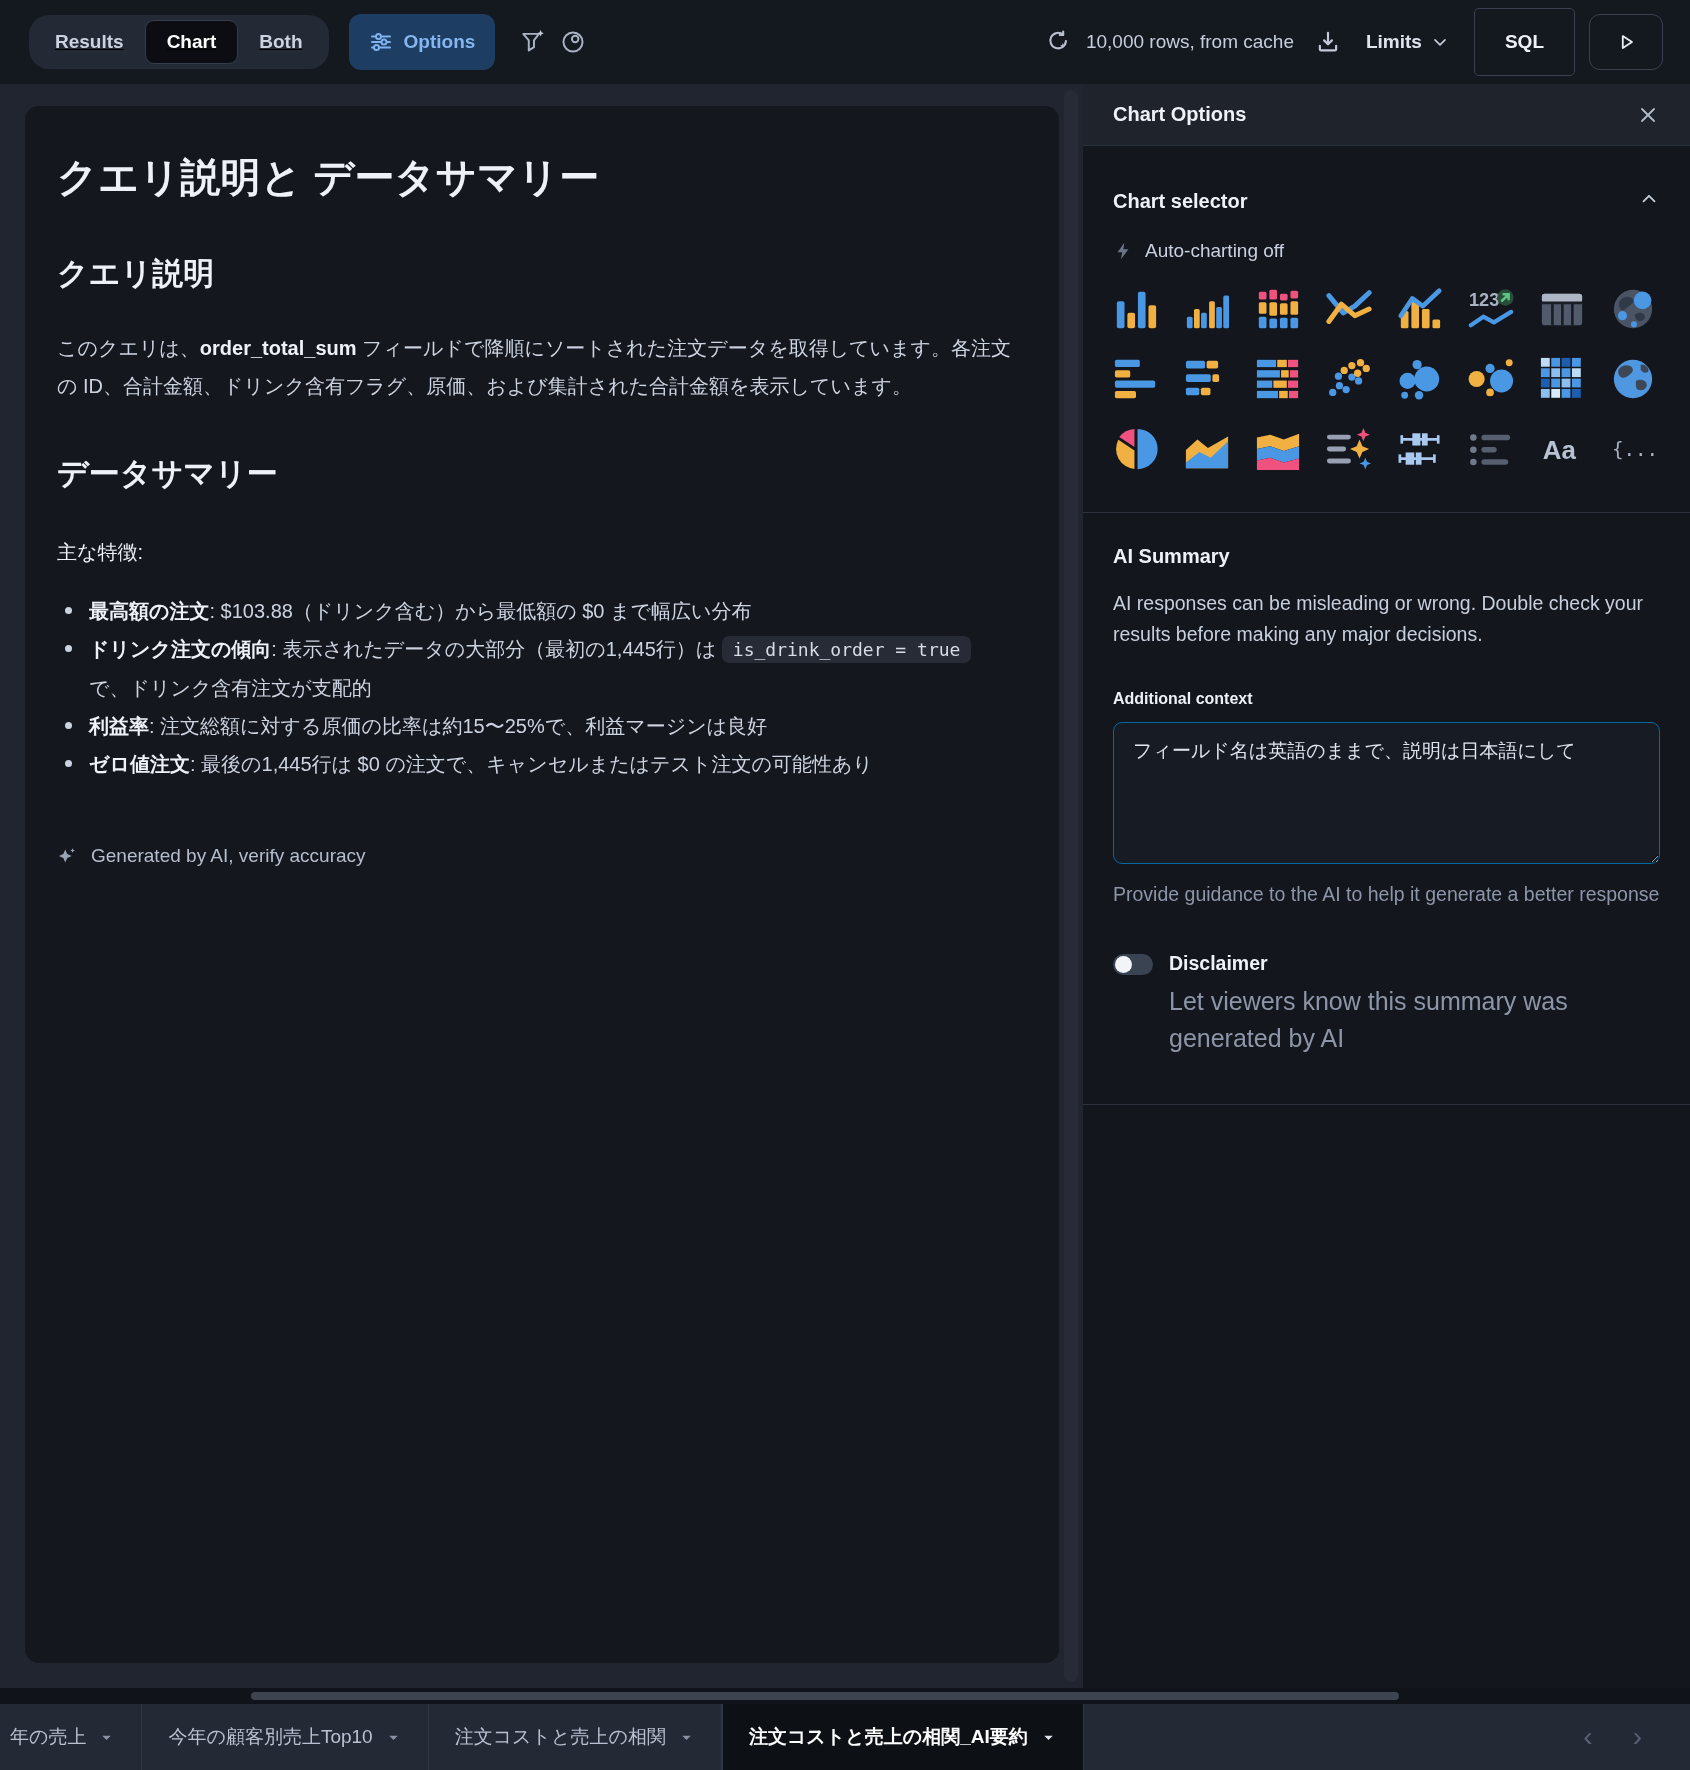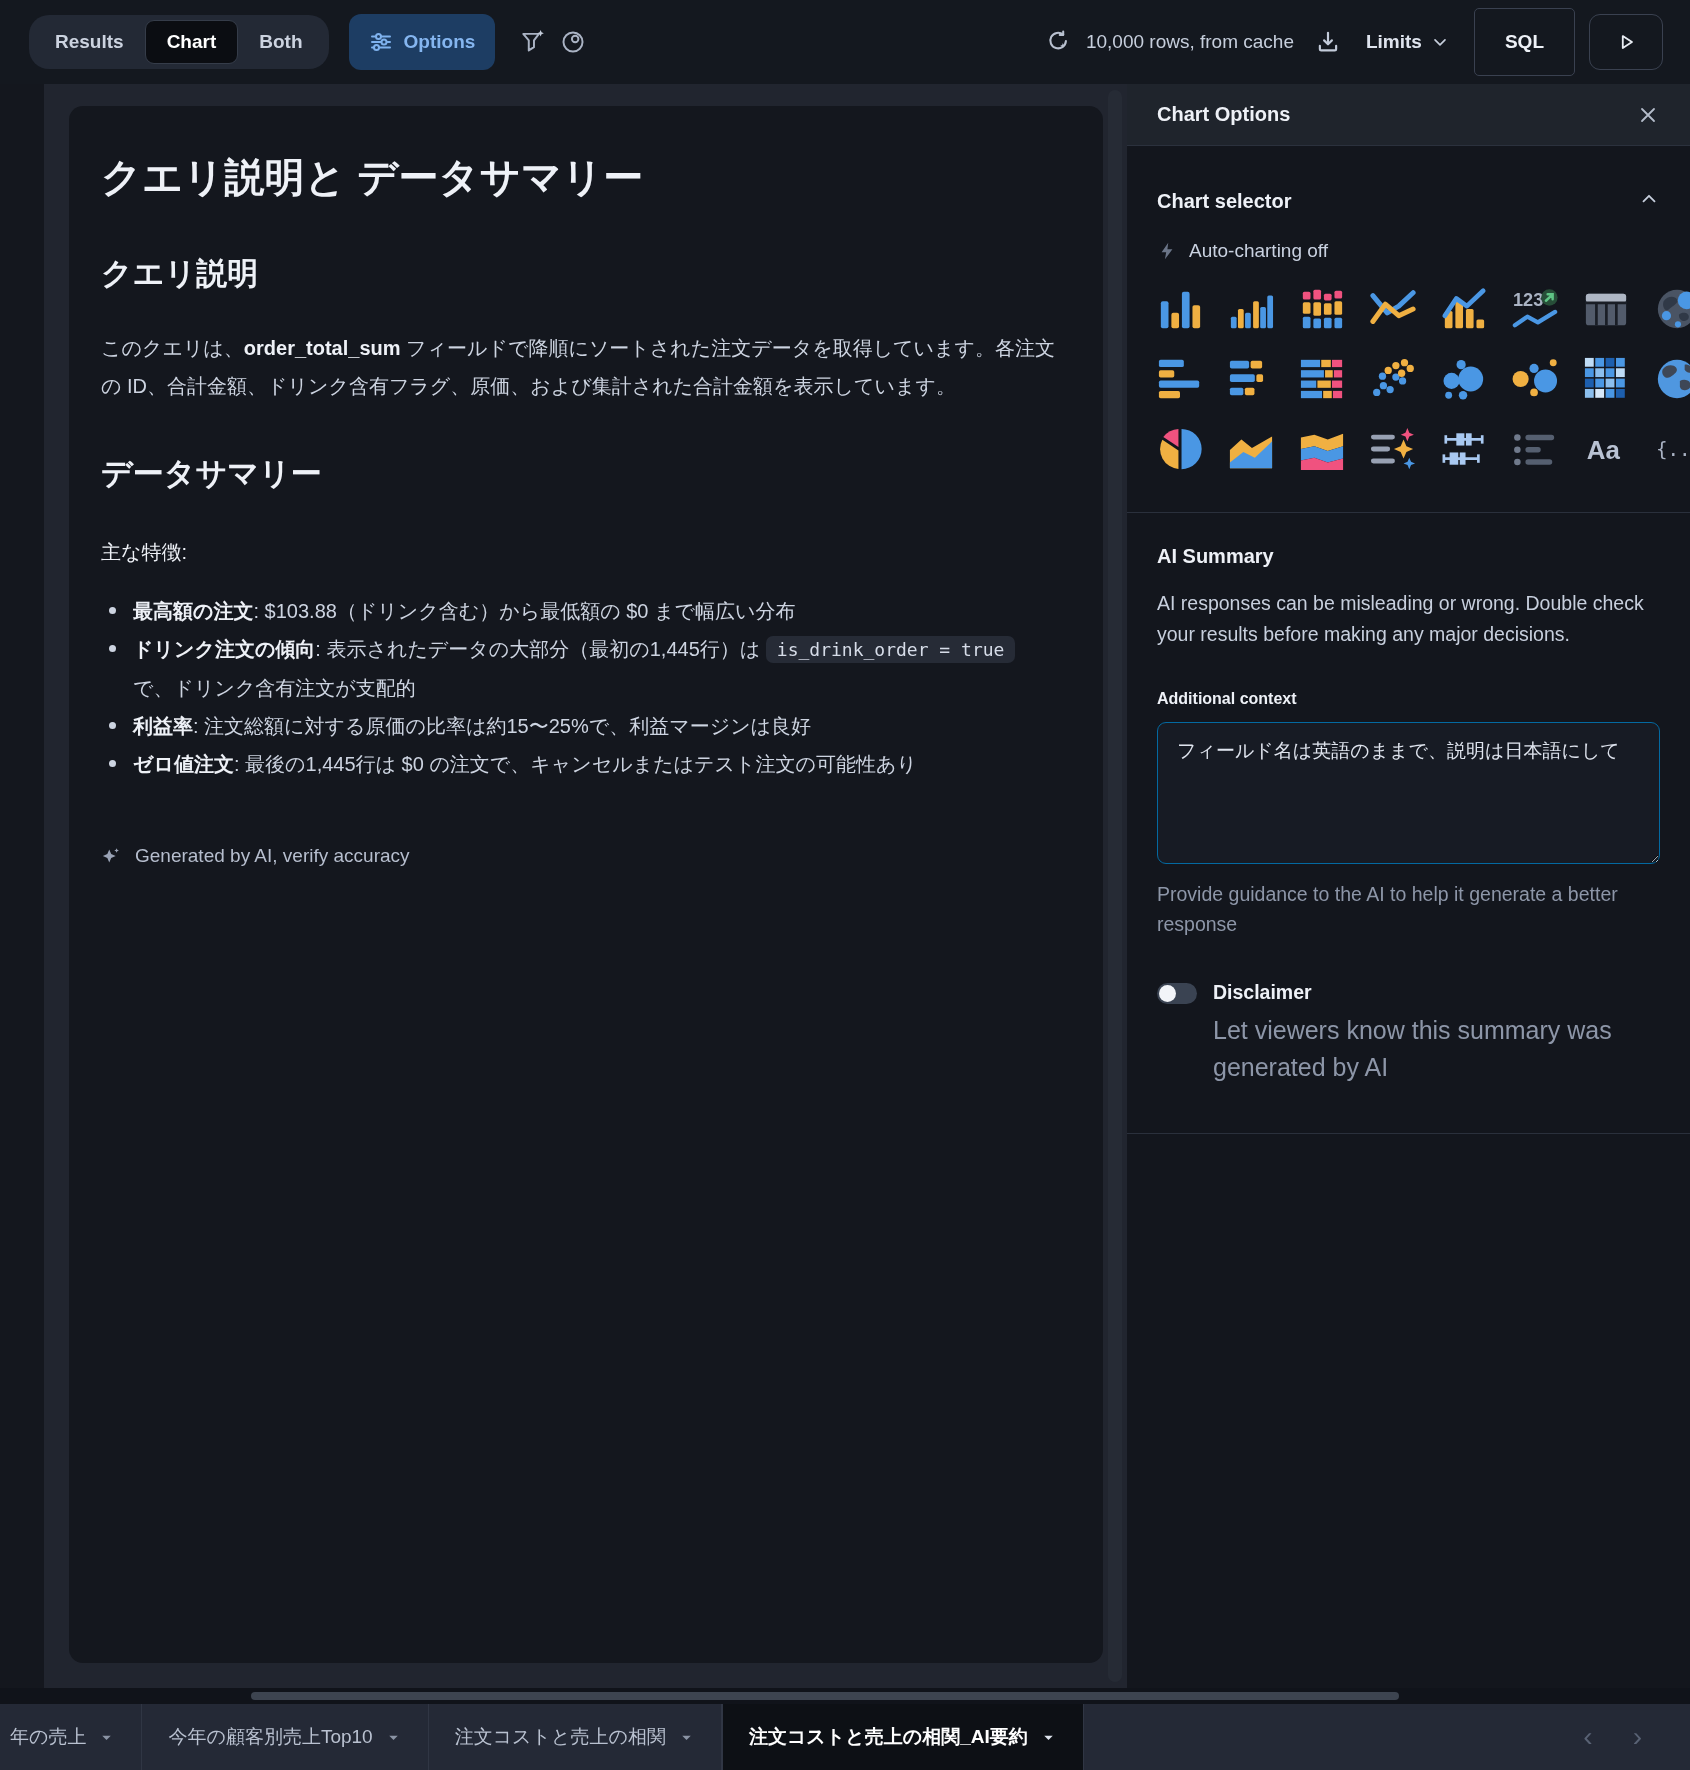--- a/index.html
+++ b/index.html
@@ -3,42 +3,42 @@
 <meta charset="utf-8">
 <style>
   * { margin:0; padding:0; box-sizing:border-box; }
   html,body { width:1690px; height:1770px; overflow:hidden; background:#14171e;
     font-family:"Liberation Sans","DejaVu Sans",sans-serif; }
   .app { width:1690px; height:1770px; display:flex; flex-direction:column; }
 
   
   .toolbar { height:84px; flex:0 0 84px; background:#14181f; display:flex; align-items:center;
     padding:0 27px 0 29px; gap:0; }
-  .seg { background:#232935; border-radius:20px; padding:5px; display:flex; align-items:center; }
+  .seg { background:#232935; border-radius:20px; padding:5px; display:flex; align-items:center;text-decoration:underline; }
   .seg-btn { background:transparent; border:none; color:#ccd3e0; font:600 19px "Liberation Sans",sans-serif;
     padding:10px 21px; border-radius:9px; cursor:pointer; }
   .seg-btn.active { background:#0b0d12; color:#ffffff; font-weight:700; border:1px solid #353c49; }
   .options-btn { margin-left:20px; background:#1d3d63; border:none; border-radius:12px; height:56px;
     padding:0 20px; display:flex; align-items:center; gap:11px; color:#85b6f0;
     font:700 19px "Liberation Sans",sans-serif; cursor:pointer; }
   .tool-icon { display:inline-flex; align-items:center; justify-content:center; width:40px; height:40px;
     cursor:pointer; flex:0 0 auto; }
   .tb-gap { width:18px; }
   .spacer { flex:1; }
   .rows-status { color:#c6cedc; font-size:19px; margin:0 14px 0 8px; white-space:nowrap; }
   .limits { background:transparent; border:none; color:#dfe4ee; font:600 19px "Liberation Sans",sans-serif;
     display:flex; align-items:center; gap:8px; margin:0 24px 0 18px; cursor:pointer; }
   .sql-btn { background:transparent; border:1px solid #3a4150; border-radius:5px; color:#eef1f7;
     font:700 19px "Liberation Sans",sans-serif; padding:0 30px; height:68px; cursor:pointer; }
   .run-btn { background:transparent; border:1px solid #3a4150; border-radius:11px; width:74px; height:56px;
     margin-left:14px; display:flex; align-items:center; justify-content:center; cursor:pointer; }
 
   
   .content { flex:1; display:flex; min-height:0; }
-  .workspace { width:1083px; flex:0 0 1083px; background:#21252f; position:relative;margin-left:44px; }
+  .workspace { width:1083px; flex:0 0 1083px; background:#21252f; position:relative; }
   .card { position:absolute; left:25px; top:22px; width:1034px; bottom:25px; background:#14171e;
     border-radius:14px; padding:36px 32px; overflow:hidden; }
   .card h1 { color:#eef1f7; font-size:40px; font-weight:700; letter-spacing:.2px; margin-top:8px; }
   .card h2 { color:#eef1f7; font-size:31px; font-weight:700; margin-top:48px; }
   .card p.body { color:#cdd4e1; font-size:20px; line-height:38px; margin-top:34px; max-width:960px; }
   .card .intro { color:#eef1f7; font-weight:400; font-size:20px; margin-top:44px; }
   .card strong { color:#eef1f7; font-weight:700; }
   .card ul { list-style:none; margin-top:26px; }
   .card li { position:relative; padding-left:32px; color:#cdd4e1; font-size:20px; line-height:38px;
     max-width:940px; }

